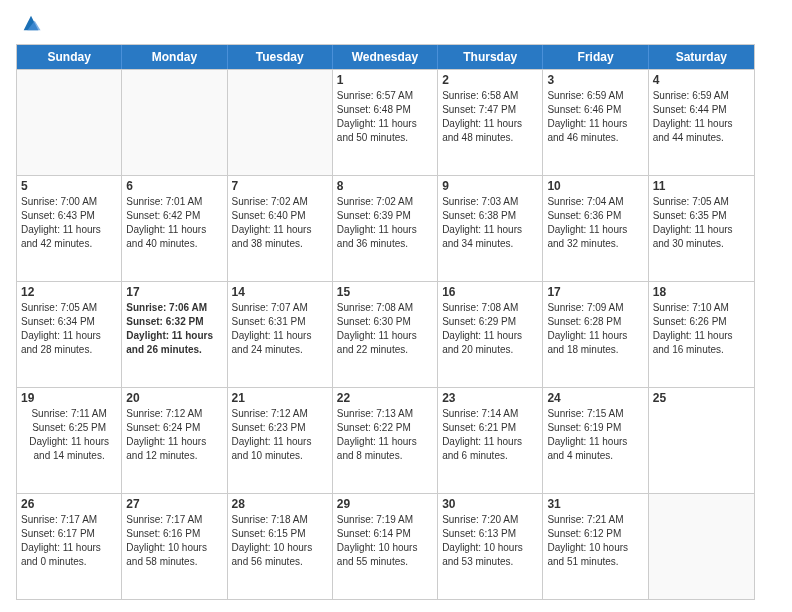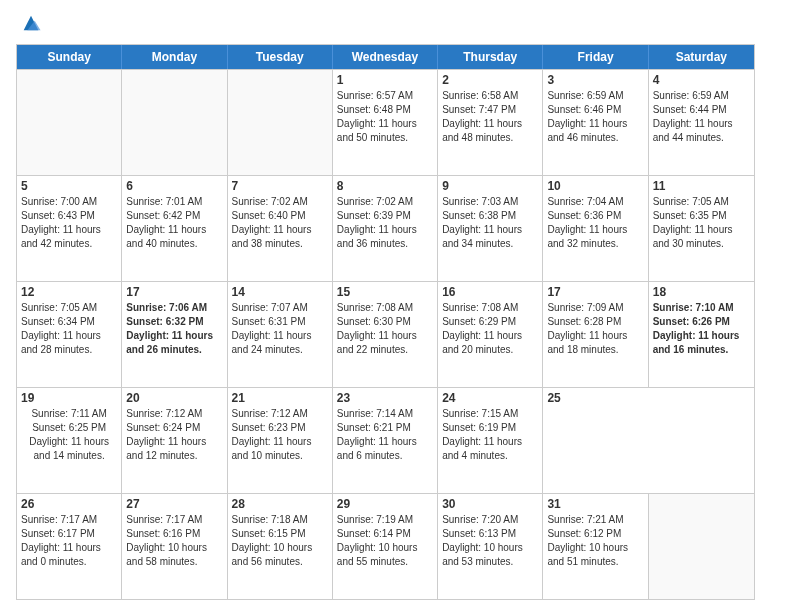--- a/index.html
+++ b/index.html
@@ -249,21 +249,21 @@
 Daylight: 11 hours and 20 minutes.</div>
           </div>
           <div class="cal-cell">
             <span class="day-number">17</span>
             <div class="day-info" style="white-space: pre-line;">Sunrise: 7:09 AM
 Sunset: 6:28 PM
 Daylight: 11 hours and 18 minutes.</div>
           </div>
           <div class="cal-cell">
             <span class="day-number">18</span>
-            <div class="day-info" style="white-space: pre-line; font-weight: bold;">Sunrise: 7:10 AM
+            <div class="day-info" style="white-space: pre-line;">Sunrise: 7:10 AM
 Sunset: 6:26 PM
 Daylight: 11 hours and 16 minutes.</div>
           </div>
         </div>
         <div class="cal-row">
           <div class="cal-cell">
             <span class="day-number">19</span>
             <div class="day-info" style="white-space: pre-line; text-align: center;">Sunrise: 7:11 AM
 Sunset: 6:25 PM
 Daylight: 11 hours and 14 minutes.</div>
@@ -272,20 +272,26 @@
             <span class="day-number">20</span>
             <div class="day-info" style="white-space: pre-line;">Sunrise: 7:12 AM
 Sunset: 6:24 PM
 Daylight: 11 hours and 12 minutes.</div>
           </div>
           <div class="cal-cell">
             <span class="day-number">21</span>
             <div class="day-info" style="white-space: pre-line;">Sunrise: 7:12 AM
 Sunset: 6:23 PM
 Daylight: 11 hours and 10 minutes.</div>
+          </div>
+          <div class="cal-cell">
+            <span class="day-number">22</span>
+            <div class="day-info" style="white-space: pre-line;">Sunrise: 7:13 AM
+Sunset: 6:22 PM
+Daylight: 11 hours and 8 minutes.</div>
           </div>
           <div class="cal-cell">
             <span class="day-number">23</span>
             <div class="day-info" style="white-space: pre-line;">Sunrise: 7:14 AM
 Sunset: 6:21 PM
 Daylight: 11 hours and 6 minutes.</div>
           </div>
           <div class="cal-cell">
             <span class="day-number">24</span>
             <div class="day-info" style="white-space: pre-line;">Sunrise: 7:15 AM

